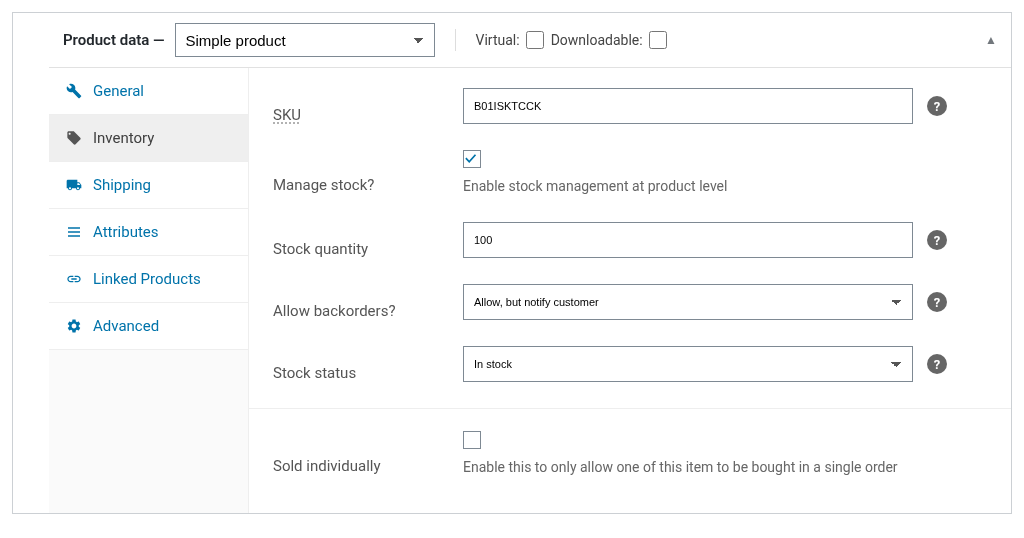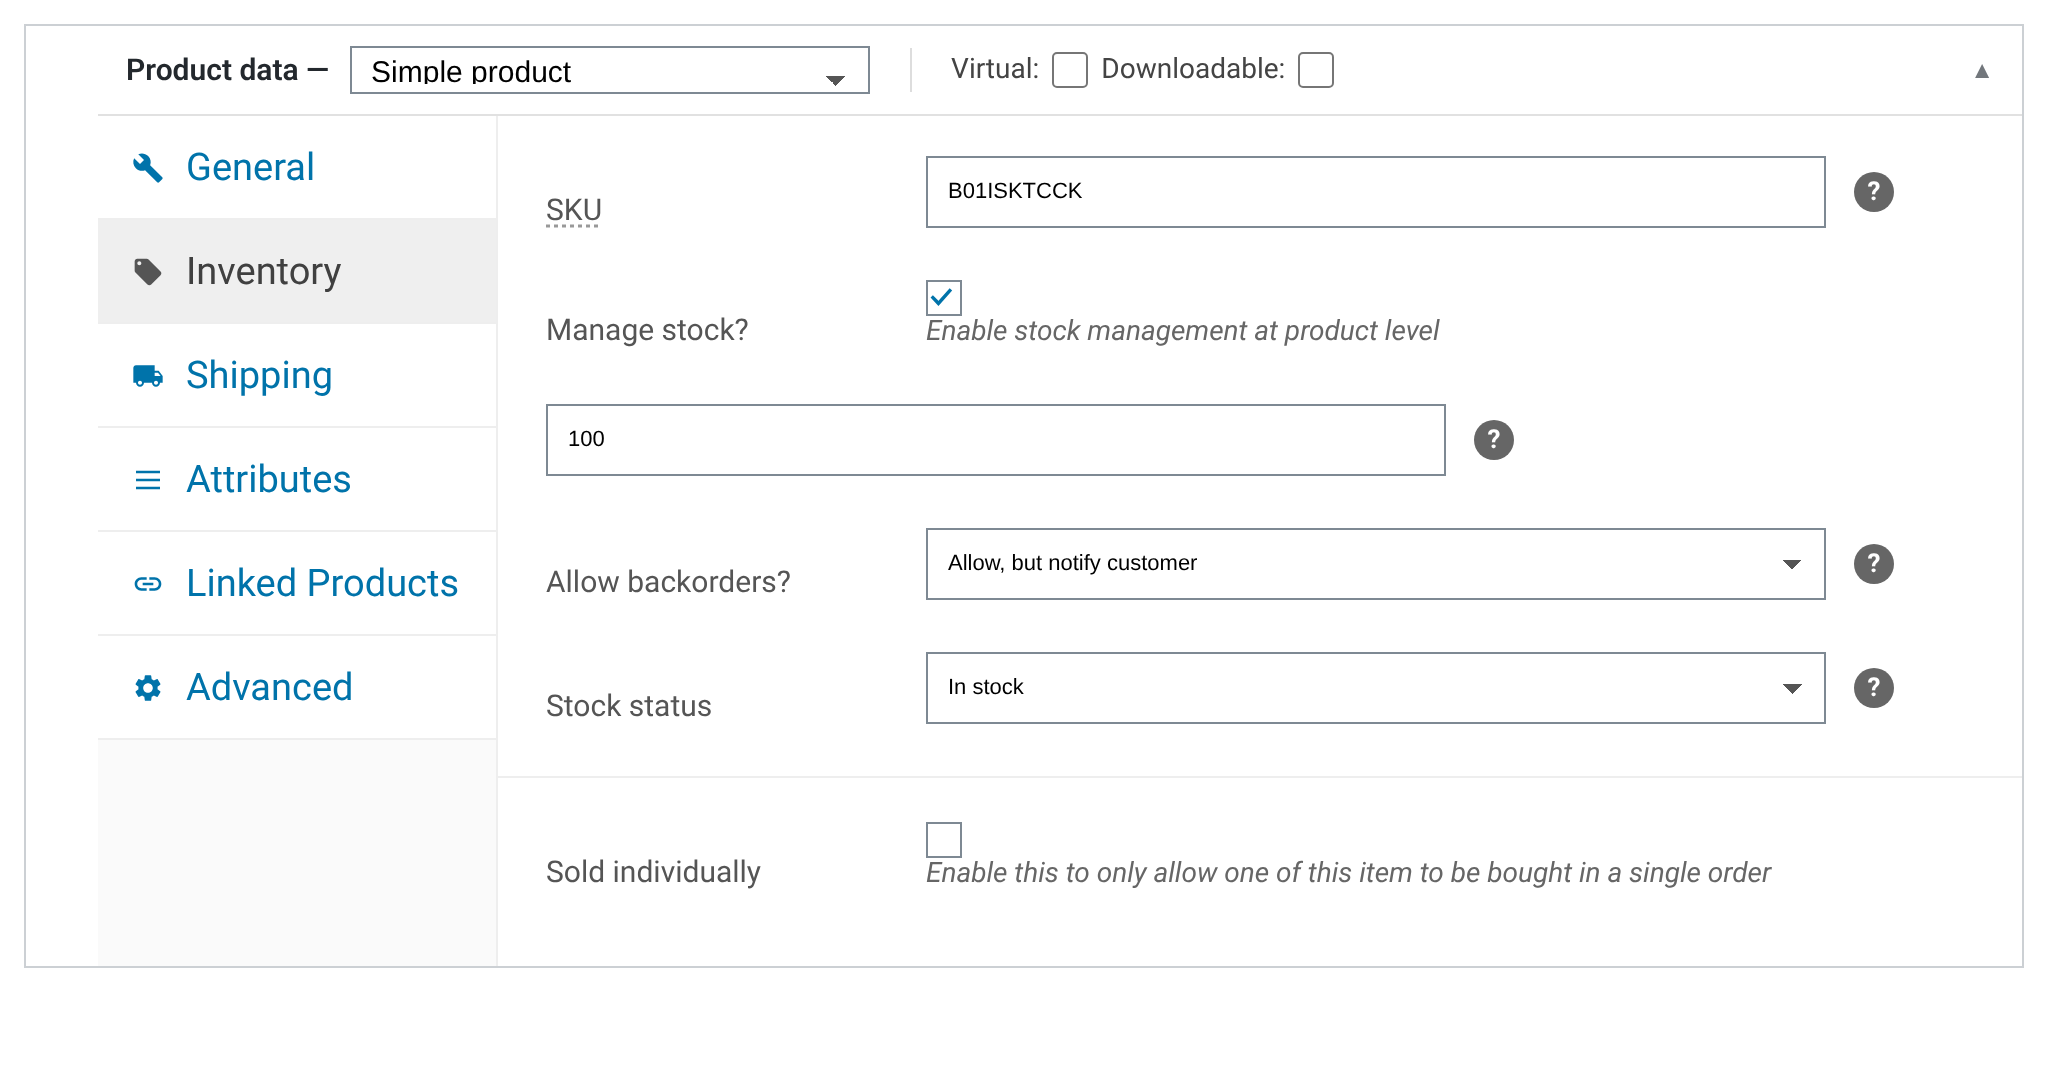--- a/index.html
+++ b/index.html
@@ -35,21 +35,21 @@
     }
     .product-type-select {
       font-size: 15px;
       padding: 4px 28px 4px 10px;
       border: 1px solid #7e8993;
       background: #fff;
       appearance: none;
       -webkit-appearance: none;
       position: relative;
       width: 260px;
-      height: 24px;
+      height: 34px;
       background-image: linear-gradient(45deg, transparent 50%, #555 50%), linear-gradient(135deg, #555 50%, transparent 50%);
       background-position: calc(100% - 16px) 14px, calc(100% - 11px) 14px;
       background-size: 5px 5px, 5px 5px;
       background-repeat: no-repeat;
     }
     .header-divider {
       width: 1px;
       height: 22px;
       background: #ddd;
       margin: 0 20px;
@@ -87,21 +87,21 @@
       display: flex;
       flex-direction: column;
     }
     .tab-item {
       display: flex;
       align-items: center;
       padding: 14px 16px;
       border-bottom: 1px solid #eee;
       color: #0073aa;
       cursor: pointer;
-      font-size: 19px;
+      font-size: 15px;
       background: #fff;
     }
     .tab-item.active {
       background: #efefef;
       color: #404040;
       position: relative;
     }
     .tab-item .icon {
       width: 18px;
       height: 18px;
@@ -204,23 +204,23 @@
     .checkbox.checked::after {
       content: "✓";
       color: #0073aa;
       font-size: 16px;
       font-weight: bold;
       position: absolute;
       top: -2px;
       left: 1px;
     }
     .field-description {
-      font-style: italic;
       color: #666;
       font-size: 14px;
+      margin-top: 10px;
     }
     .hr {
       border: none;
       border-top: 1px solid #eee;
       margin: 8px -24px 22px -24px;
     }
     svg {
       width: 16px;
       height: 16px;
     }
@@ -316,20 +316,21 @@
           <div class="form-field-inner">
             <div class="checkbox-wrapper">
               <span class="checkbox checked"></span>
             </div>
             <div class="field-description">Enable stock management at product level</div>
           </div>
         </div>
       </div>
 
       <div class="form-row">
+        <label class="form-label">Stock quantity</label>
         <div class="form-field">
           <div class="input-row">
             <input type="text" class="text-input" value="100" style="">
             <span class="help-icon">?</span>
           </div>
         </div>
       </div>
 
       <div class="form-row">
         <label class="form-label">Allow backorders?</label>

